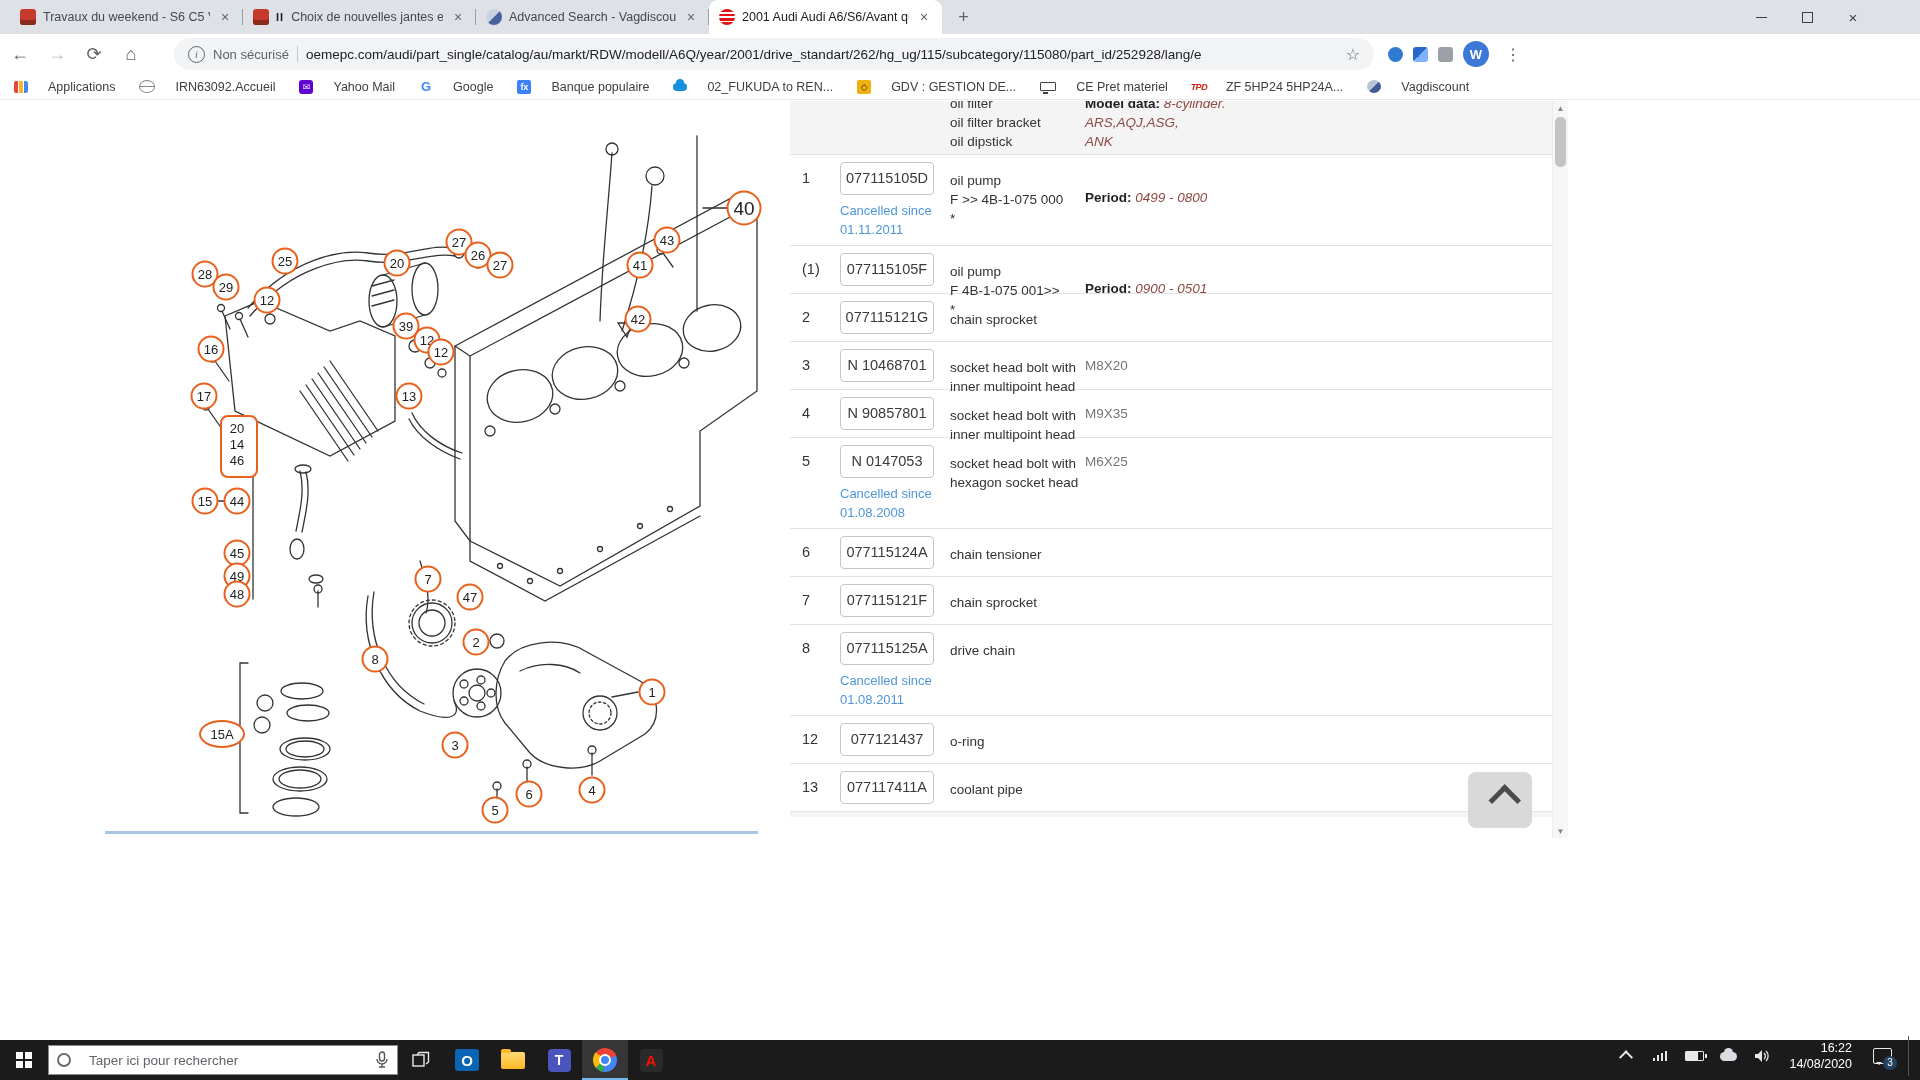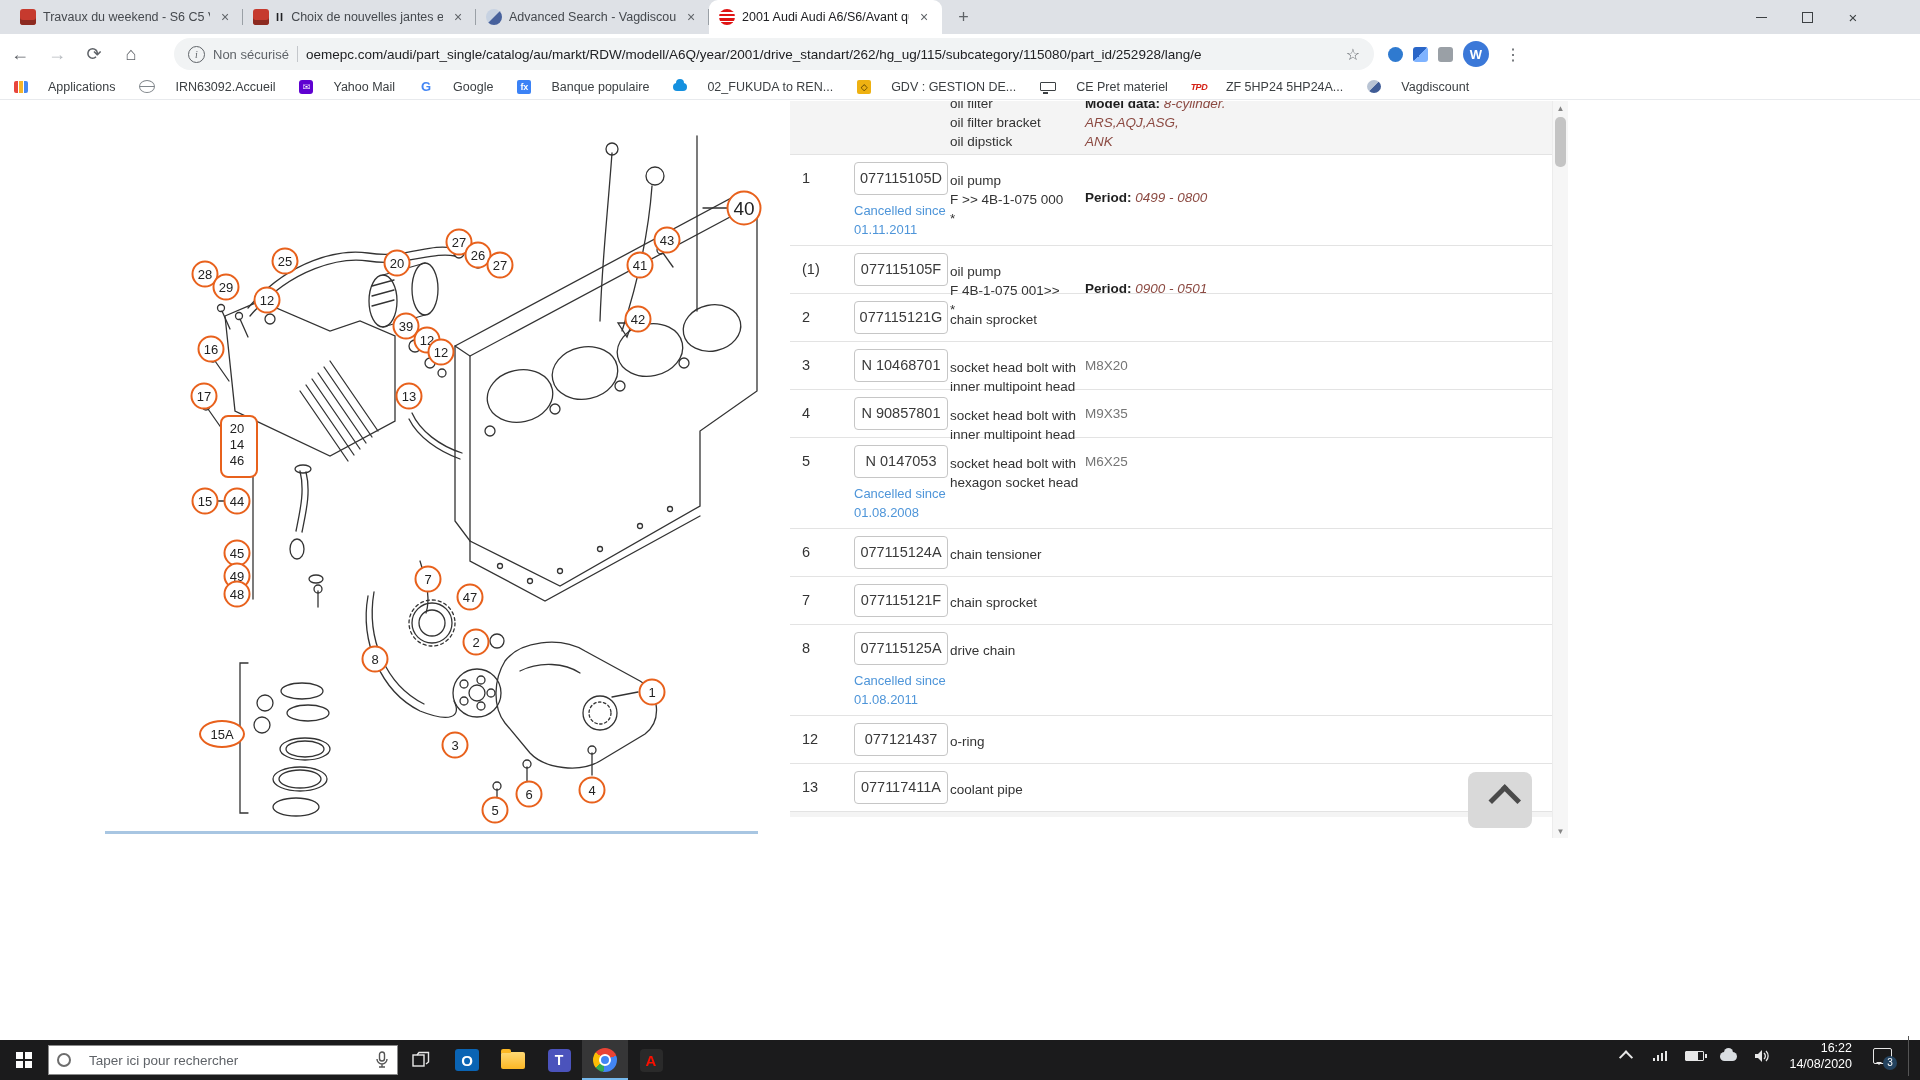--- a/index.html
+++ b/index.html
@@ -78,21 +78,21 @@
                border-radius:8px;background:#fff;z-index:2;}
   .hscroll-line{position:absolute;left:105px;top:730px;width:653px;height:3px;background:#a8c6e2;}
   
   .parts{position:absolute;left:790px;top:0;width:766px;}
   .phead{height:53px;overflow:hidden;position:relative;background:#f4f4f4;border-bottom:1px solid #e3e3e3;}
   .phead .lcol{position:absolute;left:160px;top:-7px;line-height:19px;font-size:13.5px;color:#333;}
   .phead .rcol{position:absolute;left:295px;top:-7px;line-height:19px;font-size:13.5px;}
   .phead b{color:#1f1f1f;} .phead i{color:#8c4a42;}
   .prow{position:relative;border-bottom:1px solid #e3e3e3;padding:7px 0 6px;min-height:34px;}
   .pos{position:absolute;left:12px;top:15px;font-size:14.5px;color:#333;}
-  .pcol{margin-left:64px;width:100px;}
+  .pcol{margin-left:50px;width:100px;}
   .pbox{width:92px;height:31px;line-height:31px;border:1px solid #c6c6c6;border-radius:4px;background:#fff;
         text-align:center;font-size:14.5px;color:#3a3a3a;}
   .cancel{margin-top:6px;font-size:13px;line-height:19px;color:#4e95d9;}
   .desc{position:absolute;left:160px;top:16px;font-size:13.5px;color:#333;line-height:19px;width:135px;}
   .meta{position:absolute;left:295px;font-size:13.5px;}
   .meta.spec-pos{top:16px;color:#757575;}
   .meta.period-pos{top:35px;}
   .meta b{color:#1f1f1f;} .meta i{color:#8c4a42;}
   .partial-band{height:5px;background:#f4f4f4;}
   

